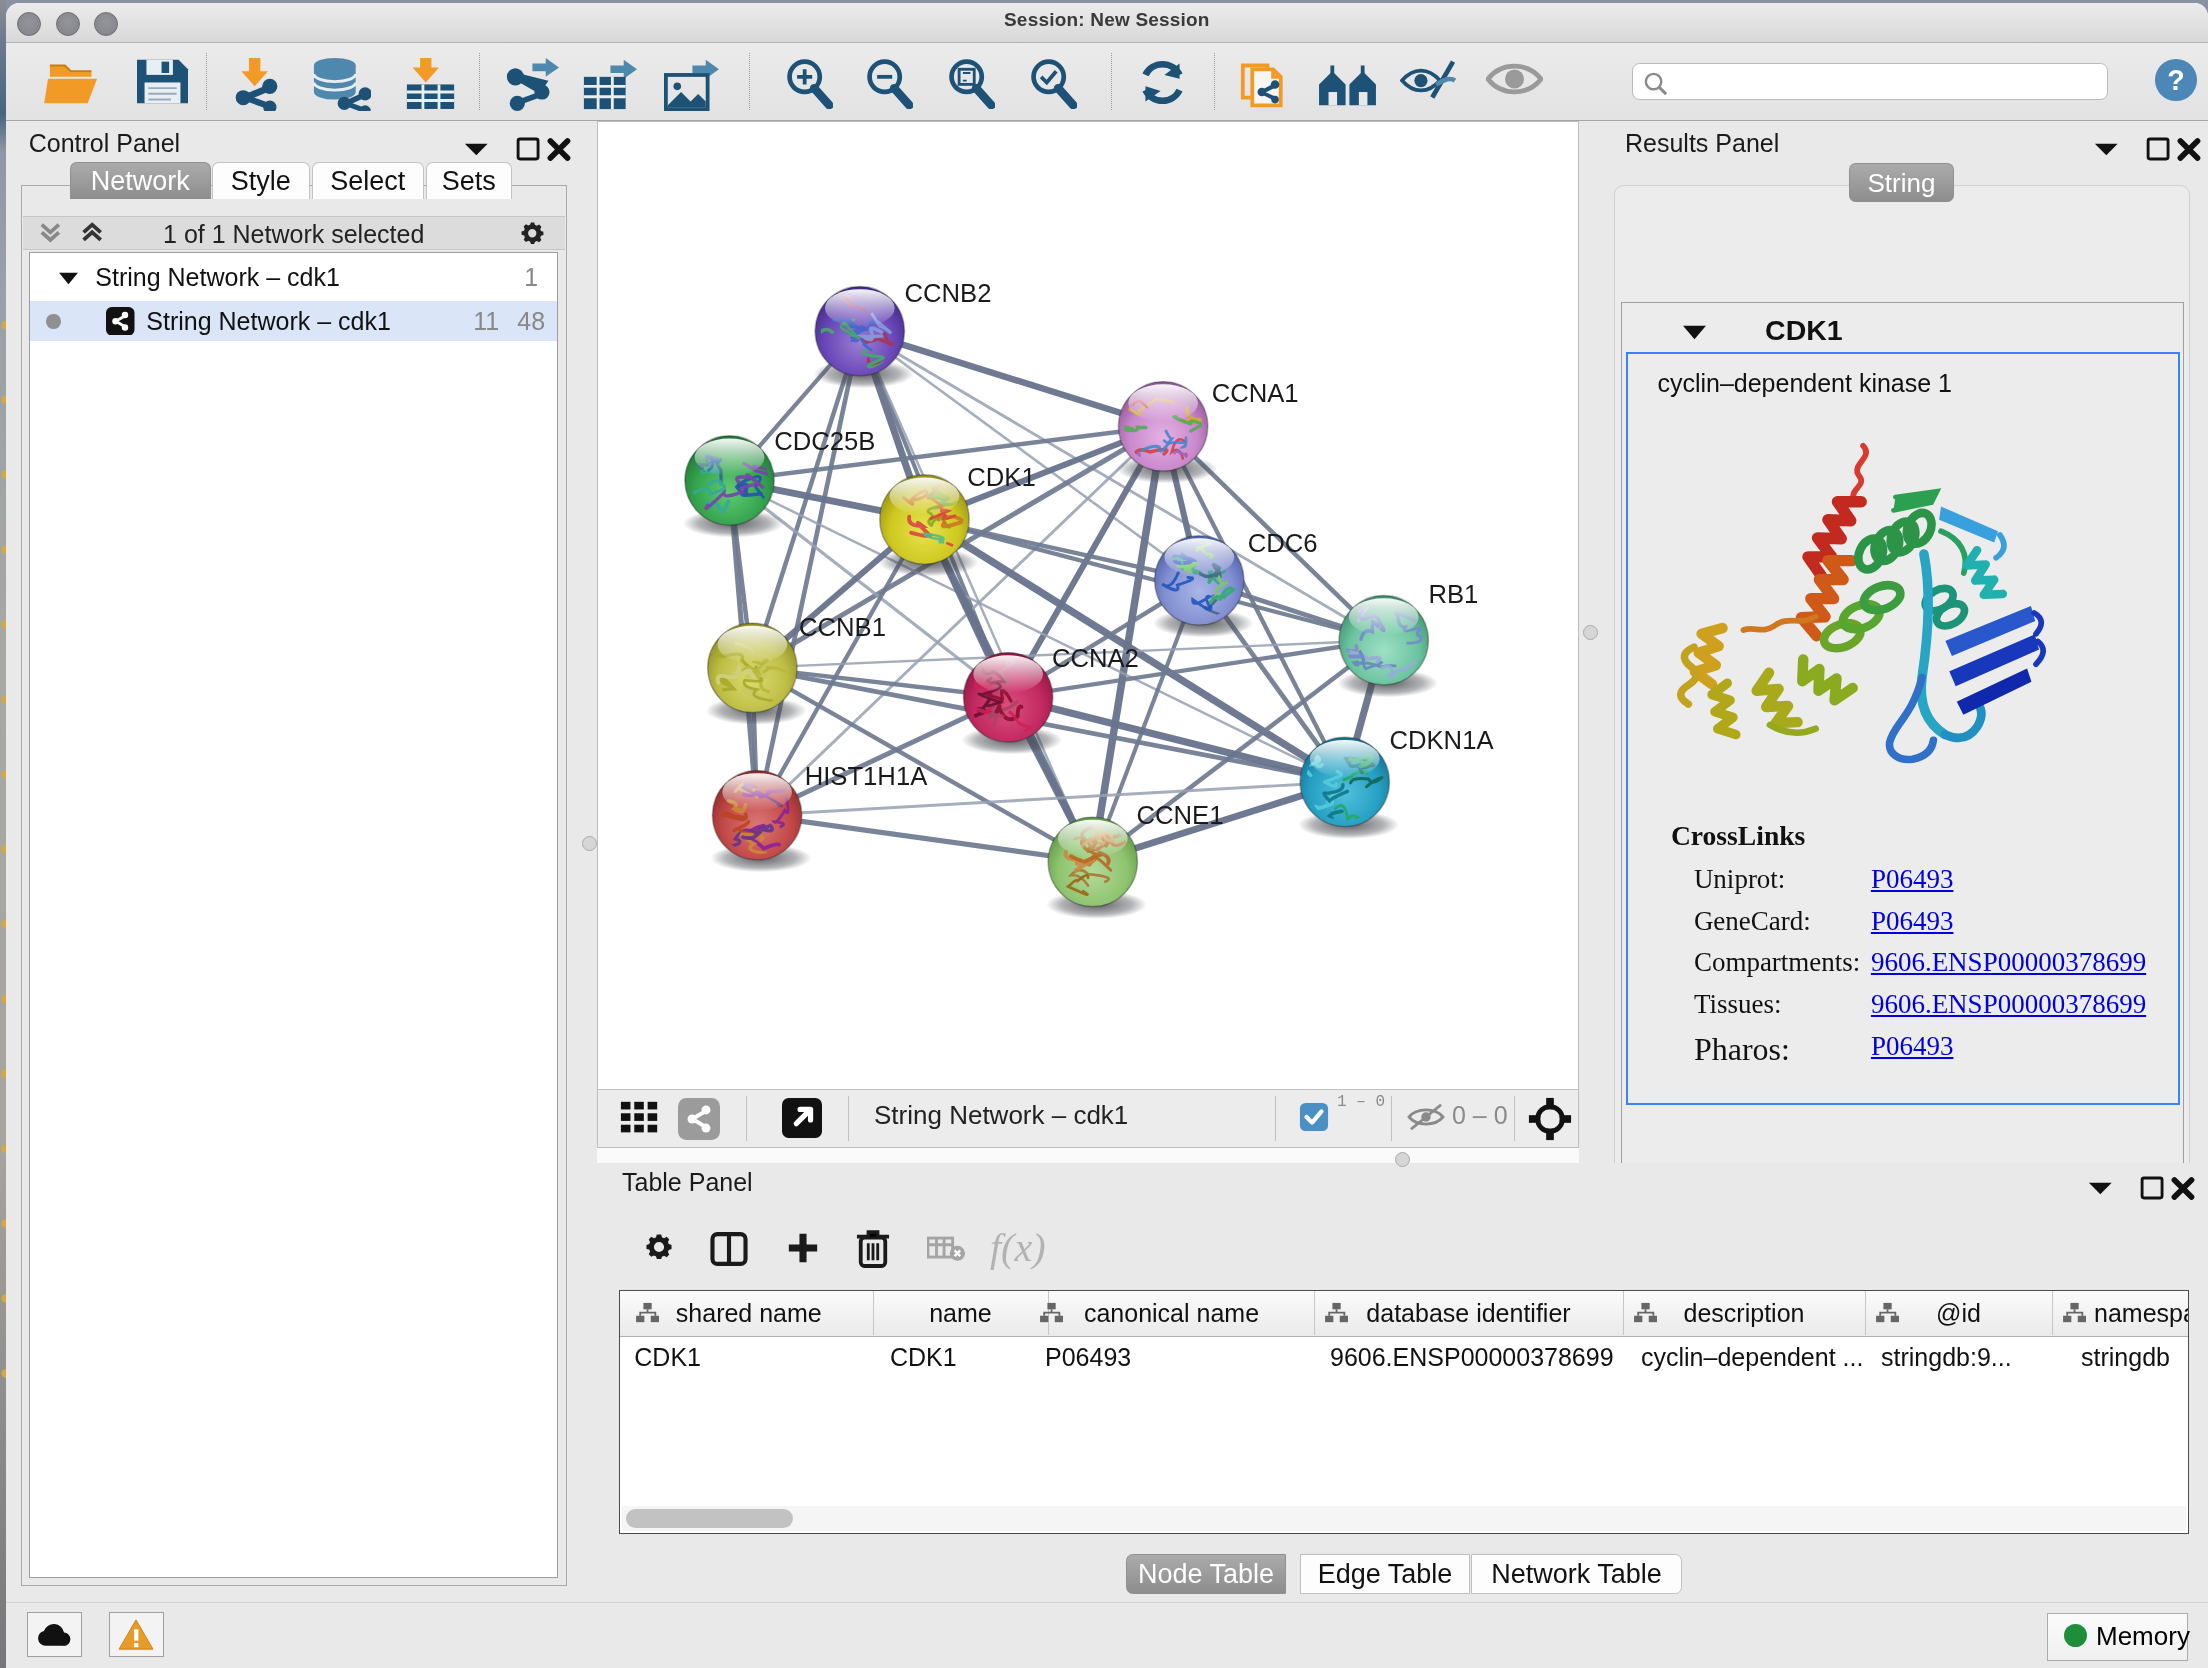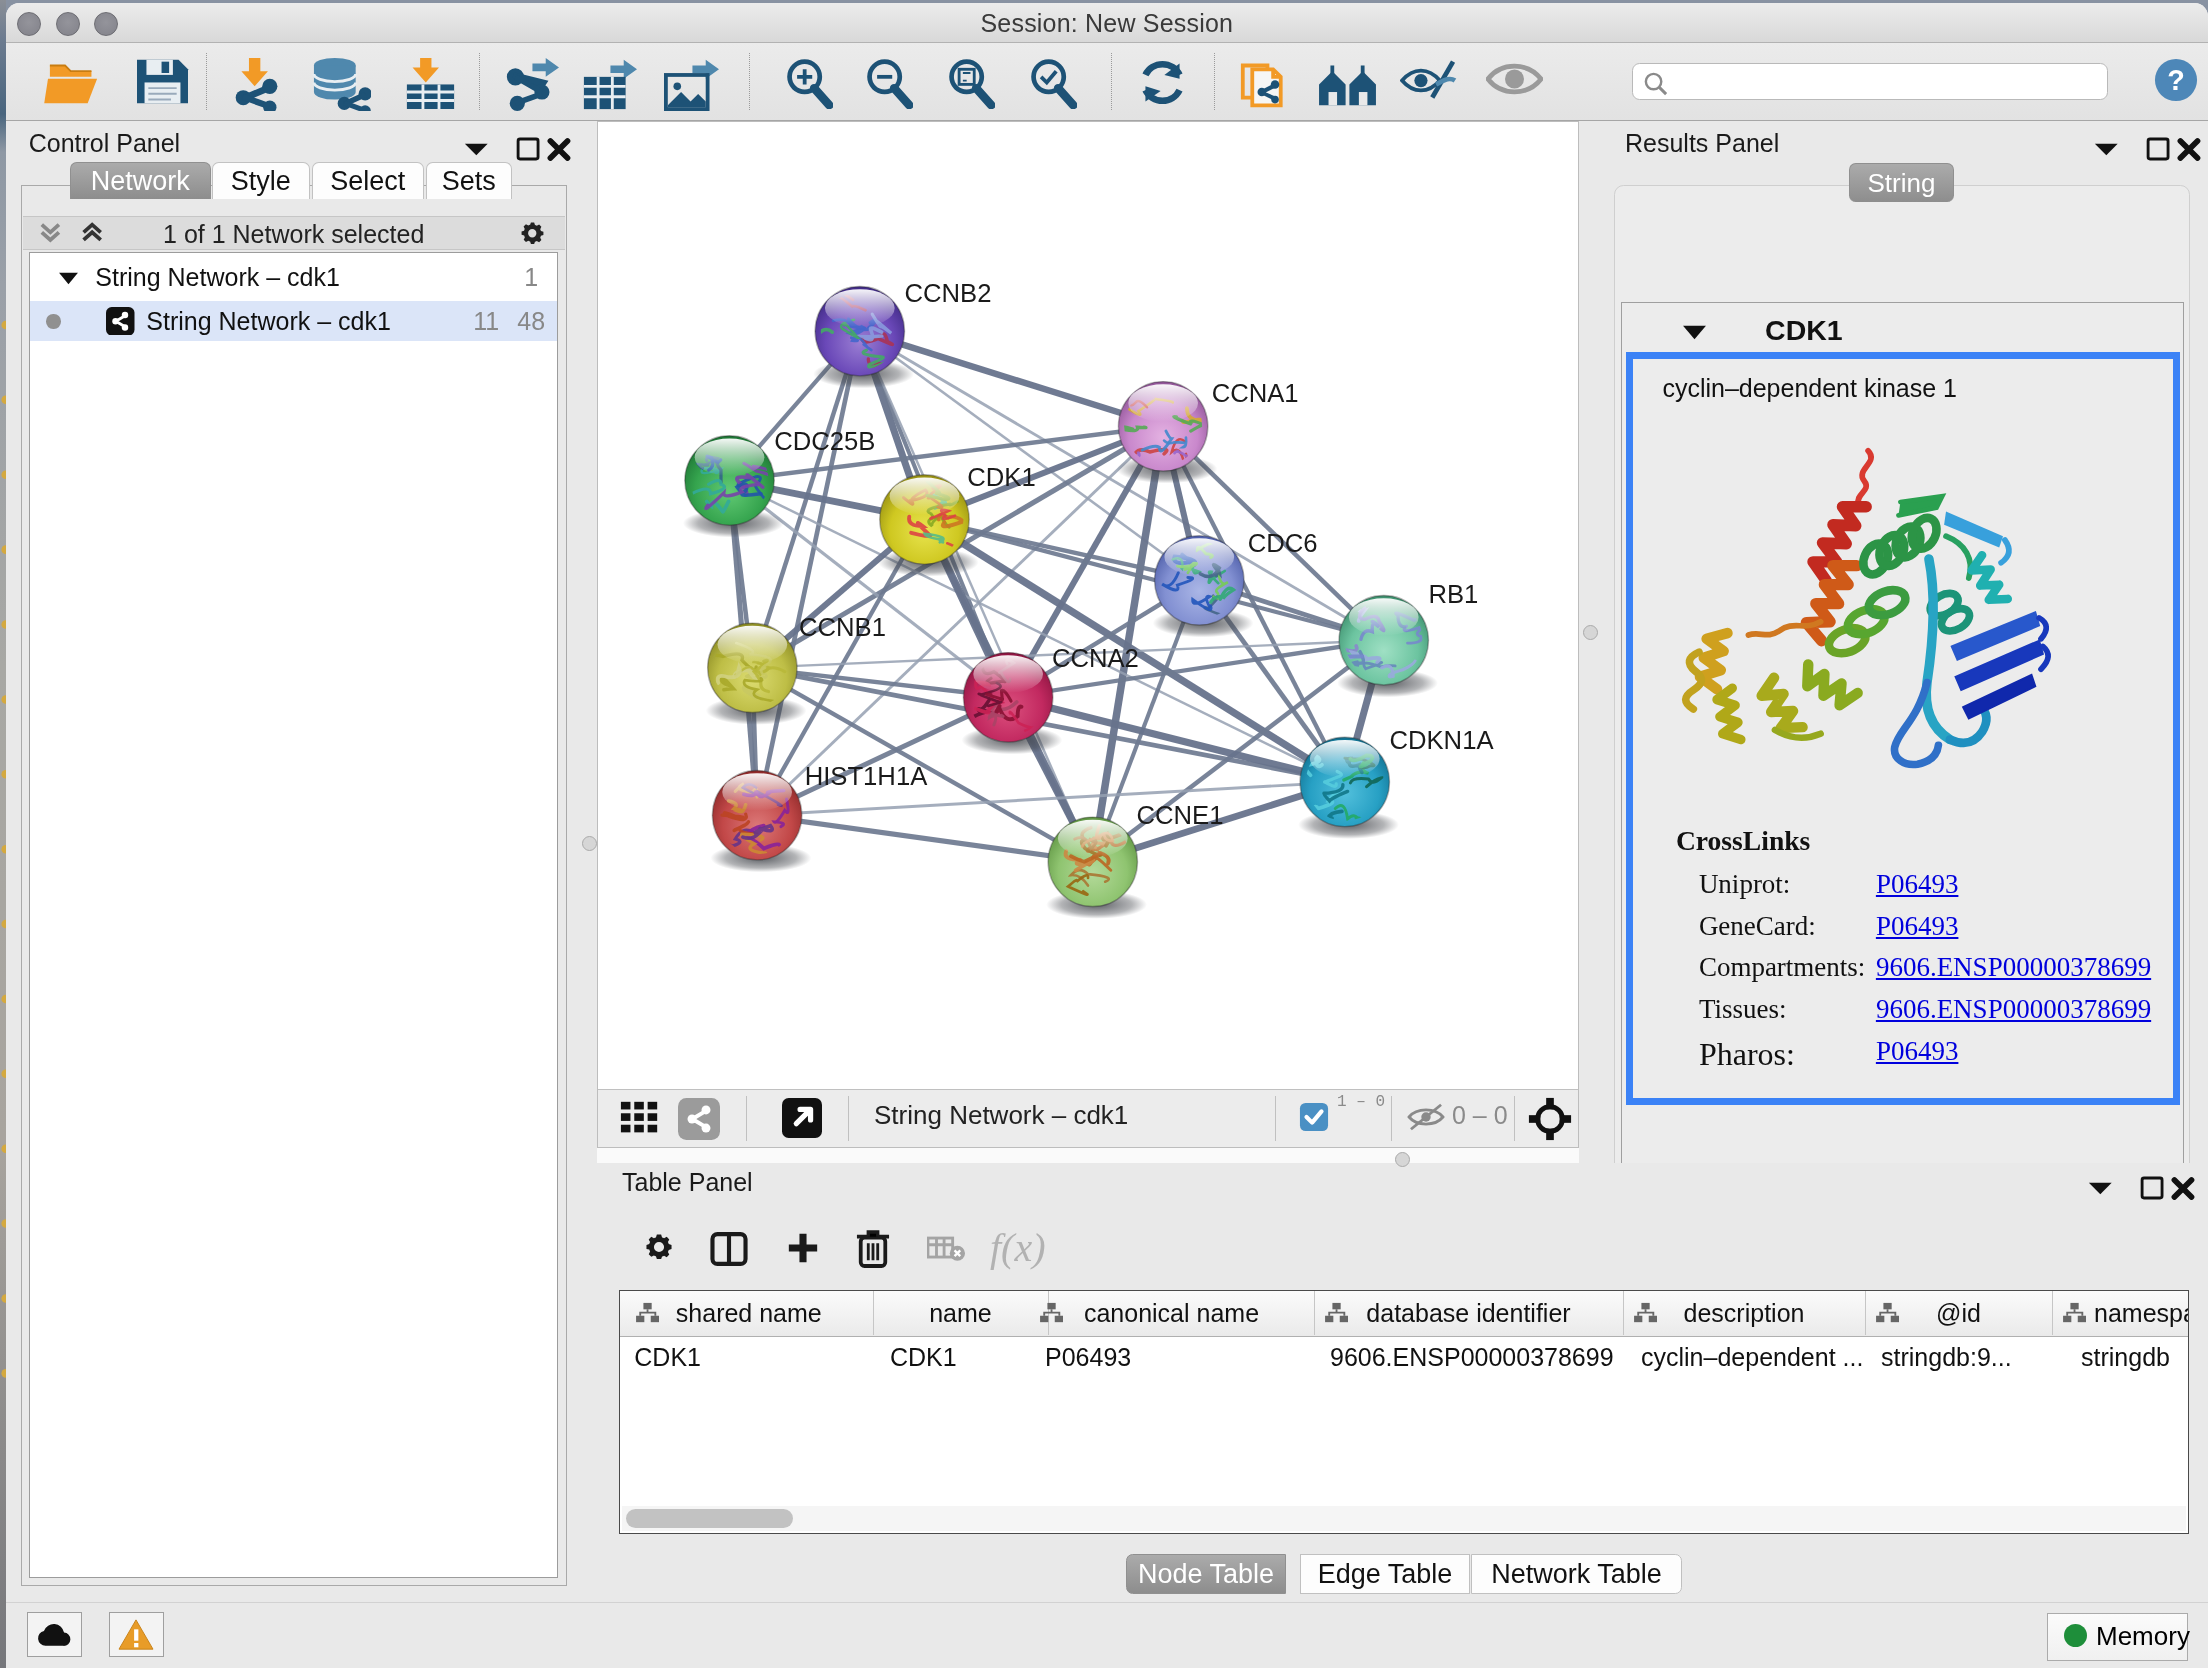--- a/index.html
+++ b/index.html
@@ -1,21 +1,21 @@
 <!DOCTYPE html>
 <html style="font-size:15px"><head>
 <meta charset="utf-8">
 <style>
 html,body{margin:0;padding:0;}
 body{width:2208px;height:1668px;overflow:hidden;font-family:"Liberation Sans",sans-serif;background:#8892a2;position:relative;}
 .abs{position:absolute;}
 #win{position:absolute;left:5.7px;top:2.9px;right:0;bottom:0;background:#e9e9e9;border-radius:13.3px 13.3px 0 0;}
 #titlebar{position:absolute;left:5.7px;top:2.9px;right:0;height:39px;background:linear-gradient(#ececec,#d8d8d8);border-radius:13.3px 13.3px 0 0;border-bottom:1px solid #b2b2b2;}
 .tl{position:absolute;top:9.5px;width:22px;height:22px;border-radius:50%;background:radial-gradient(circle at 50% 42%,#94949b,#82828a);border:1px solid #6d6d73;}
-#title{position:absolute;top:5.7px;left:0;right:0;text-align:center;font-size:25px;color:#3a3a3a;font-weight:normal;letter-spacing:0.2px;}
+#title{position:absolute;top:5.7px;left:0;right:0;text-align:center;font-size:19px;color:#3a3a3a;font-weight:bold;letter-spacing:0.2px;}
 #toolbar{position:absolute;left:5.7px;top:43px;right:0;height:77px;background:linear-gradient(#ebebeb,#e2e2e2);border-bottom:1px solid #a6a6a6;}
 .vsep{position:absolute;top:9.5px;height:57px;width:0;border-left:1.9px dotted #9a9a9a;}
 .ticon{position:absolute;top:13.3px;}
 
 #cpanel{position:absolute;left:5.7px;top:121px;width:565px;height:1487px;background:#e9e9e9;}
 .ptitle{font-size:25px;color:#1a1a1a;}
 .tab{position:absolute;box-sizing:border-box;font-size:27px;text-align:center;border:1px solid #c2c2c2;border-bottom:none;border-radius:6.7px 6.7px 0 0;background:#fdfdfd;color:#111;height:37px;line-height:37px;z-index:2;}
 .tabsel{background:linear-gradient(#ababab,#8d8d8d);color:#fff;border-color:#909090;}
 #cp-pane{position:absolute;left:15px;top:64px;width:546px;height:1401px;border:1px solid #a9a9a9;box-sizing:border-box;background:#e9e9e9;}
 #cp-gray{position:absolute;left:1px;right:1px;top:30px;height:32px;background:#dcdcdc;border-top:1px solid #c6c6c6;border-bottom:1px solid #c6c6c6;}
@@ -23,21 +23,21 @@
 
 #netview{position:absolute;left:597px;top:121px;width:982px;height:1027px;background:#fff;border:1px solid #bdbdbd;box-sizing:border-box;}
 #netbar{position:absolute;left:0;right:0;bottom:0;height:57px;background:#ececec;border-top:1px solid #c0c0c0;}
 .nbsep{position:absolute;top:5.7px;bottom:5.7px;width:1px;background:#c0c0c0;}
 
 #rpanel{position:absolute;left:1603px;top:121px;width:606px;height:1487px;background:#e9e9e9;}
 #rp-outer{position:absolute;left:11.4px;top:64px;width:576px;height:995px;background:#ececec;border:1px solid #cfcfcf;border-radius:9.5px;box-sizing:border-box;}
 #rp-box1{position:absolute;left:5.7px;width:563px;top:33px;height:77px;border:1px solid #9f9f9f;background:#ececec;box-sizing:border-box;}
 .btn{position:absolute;top:20px;height:36px;box-sizing:border-box;background:#fff;border:1px solid #c5c5c5;border-radius:8.6px;font-size:26px;text-align:center;line-height:34px;color:#111;box-shadow:0 1px 1px rgba(0,0,0,.12);}
 #rp-box2{position:absolute;left:5.7px;width:563px;top:116px;height:863px;border:1px solid #9f9f9f;background:#ececec;box-sizing:border-box;}
-#rp-inner{position:absolute;left:3.8px;width:554px;top:49px;height:753px;border:7px solid #3b82f6;background:#ececec;box-sizing:border-box;}
+#rp-inner{position:absolute;left:3.8px;width:554px;top:49px;height:753px;border:2px solid #3b82f6;background:#ececec;box-sizing:border-box;}
 .serif{font-family:"Liberation Serif",serif;}
 .link{color:#0000dd;text-decoration:underline;}
 
 #tpanel{position:absolute;left:587px;top:1163px;width:1622px;height:444px;background:#e9e9e9;}
 #tbox{position:absolute;left:32px;top:127px;width:1570px;height:244px;background:#fff;border:1.9px solid #4a4a4a;box-sizing:border-box;overflow:hidden;}
 #thead{position:absolute;left:0;right:0;top:0;height:45px;background:linear-gradient(#fbfbfb,#eaeaea);border-bottom:1px solid #b0b0b0;font-size:25px;color:#111;}
 .th{position:absolute;top:0;height:44px;border-right:1px solid #c6c6c6;}
 .thlbl{position:absolute;top:7.6px;left:0;width:100%;text-align:center;}
 .trow{position:absolute;left:0;right:0;top:45px;height:40px;font-size:25px;color:#111;}
 .btab{position:absolute;box-sizing:border-box;height:40px;font-size:27px;text-align:center;border:1px solid #c0c0c0;background:#fdfdfd;color:#111;line-height:38px;}

